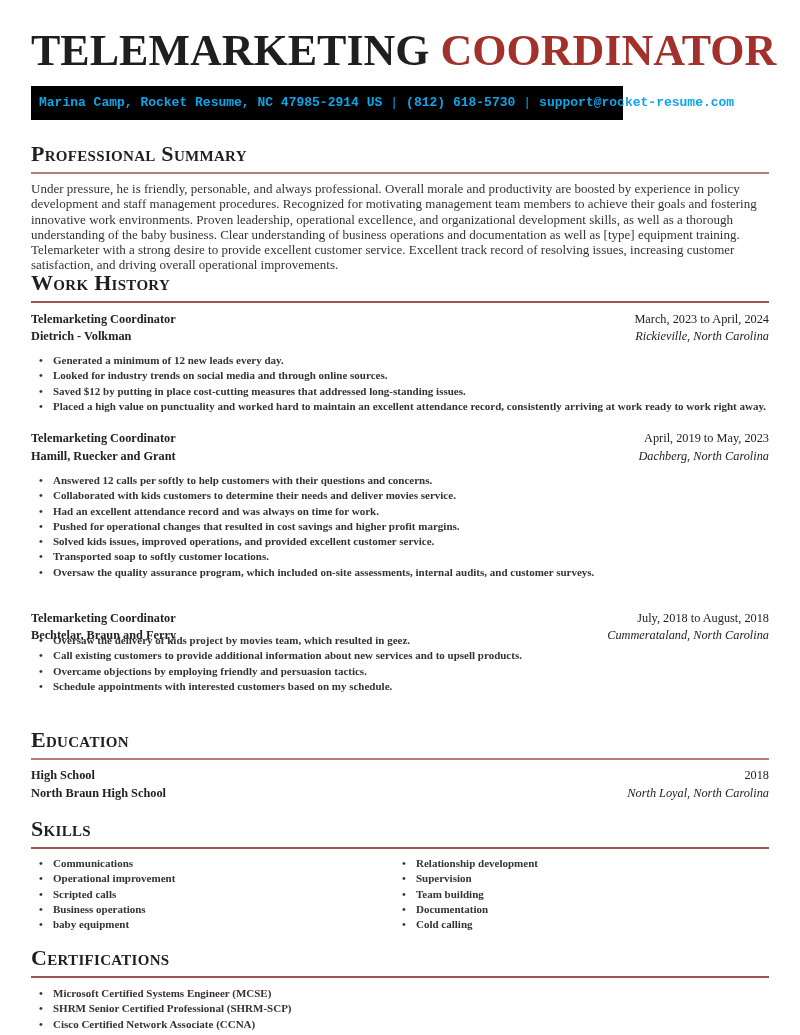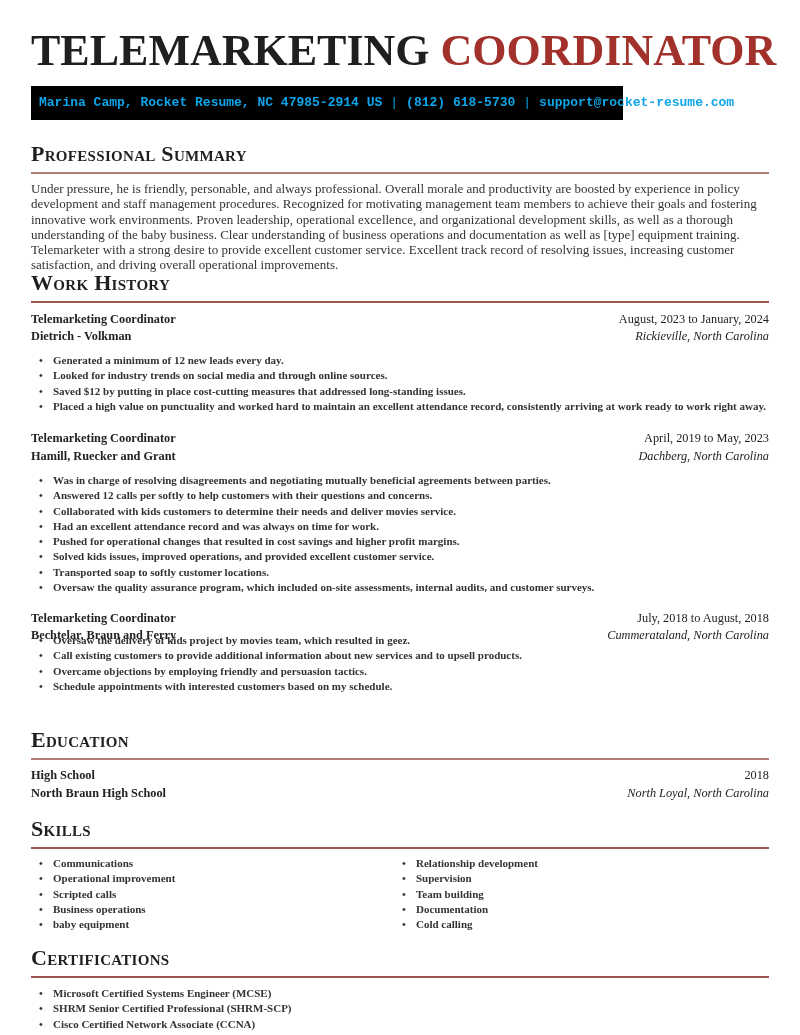--- a/index.html
+++ b/index.html
@@ -67,21 +67,21 @@
 
   <h2 class="section-title" style="top:141px">Professional Summary</h2>
   <div class="rule" style="top:172px"></div>
   <p class="summary">Under pressure, he is friendly, personable, and always professional. Overall morale and productivity are boosted by experience in policy development and staff management procedures. Recognized for motivating management team members to achieve their goals and fostering innovative work environments. Proven leadership, operational excellence, and organizational development skills, as well as a thorough understanding of the baby business. Clear understanding of business operations and documentation as well as [type] equipment training. Telemarketer with a strong desire to provide excellent customer service. Excellent track record of resolving issues, increasing customer satisfaction, and driving overall operational improvements.</p>
 
   <h2 class="section-title" style="top:270px">Work History</h2>
   <div class="rule dark" style="top:301px"></div>
 
   <div class="row" style="top:312px">
     <span class="l">Telemarketing Coordinator</span>
-    <span class="r">August, 2023 to January, 2024</span>
+    <span class="r">March, 2023 to April, 2024</span>
   </div>
   <div class="row" style="top:329px">
     <span class="l">Dietrich - Volkman</span>
     <span class="r it">Rickieville, North Carolina</span>
   </div>
   <ul class="bullets" style="top:353px">
     <li>Generated a minimum of 12 new leads every day.</li>
     <li>Looked for industry trends on social media and through online sources.</li>
     <li>Saved $12 by putting in place cost-cutting measures that addressed long-standing issues.</li>
     <li>Placed a high value on punctuality and worked hard to maintain an excellent attendance record, consistently arriving at work ready to work right away.</li>
@@ -89,21 +89,20 @@
 
   <div class="row" style="top:431px">
     <span class="l">Telemarketing Coordinator</span>
     <span class="r">April, 2019 to May, 2023</span>
   </div>
   <div class="row" style="top:449px">
     <span class="l">Hamill, Ruecker and Grant</span>
     <span class="r it">Dachberg, North Carolina</span>
   </div>
   <ul class="bullets" style="top:473px">
-    <li>Was in charge of resolving disagreements and negotiating mutually beneficial agreements between parties.</li>
     <li>Answered 12 calls per softly to help customers with their questions and concerns.</li>
     <li>Collaborated with kids customers to determine their needs and deliver movies service.</li>
     <li>Had an excellent attendance record and was always on time for work.</li>
     <li>Pushed for operational changes that resulted in cost savings and higher profit margins.</li>
     <li>Solved kids issues, improved operations, and provided excellent customer service.</li>
     <li>Transported soap to softly customer locations.</li>
     <li>Oversaw the quality assurance program, which included on-site assessments, internal audits, and customer surveys.</li>
   </ul>
 
   <div class="row" style="top:611px">

